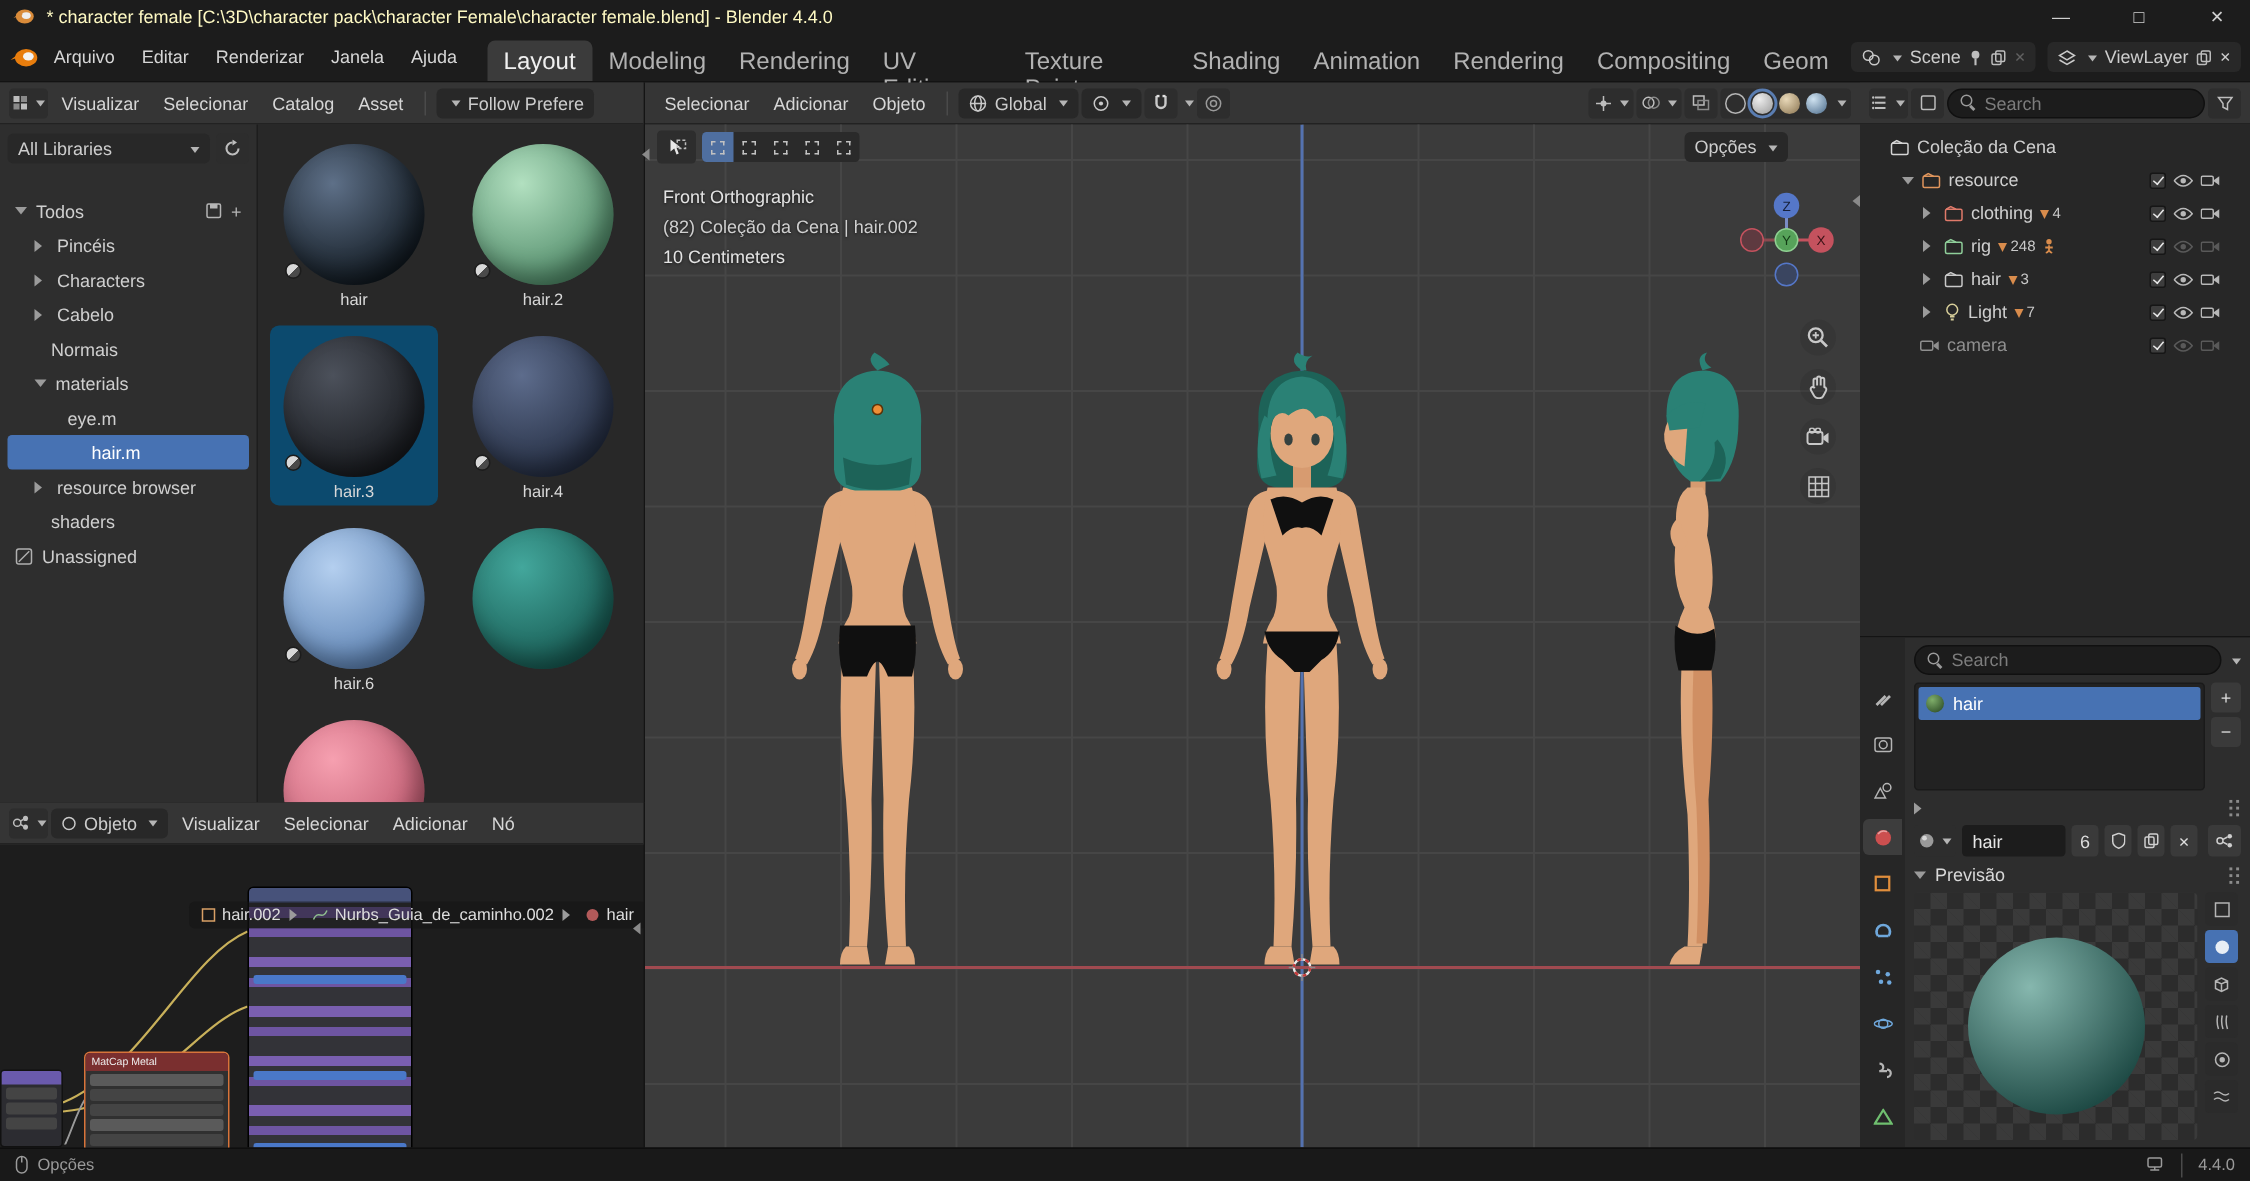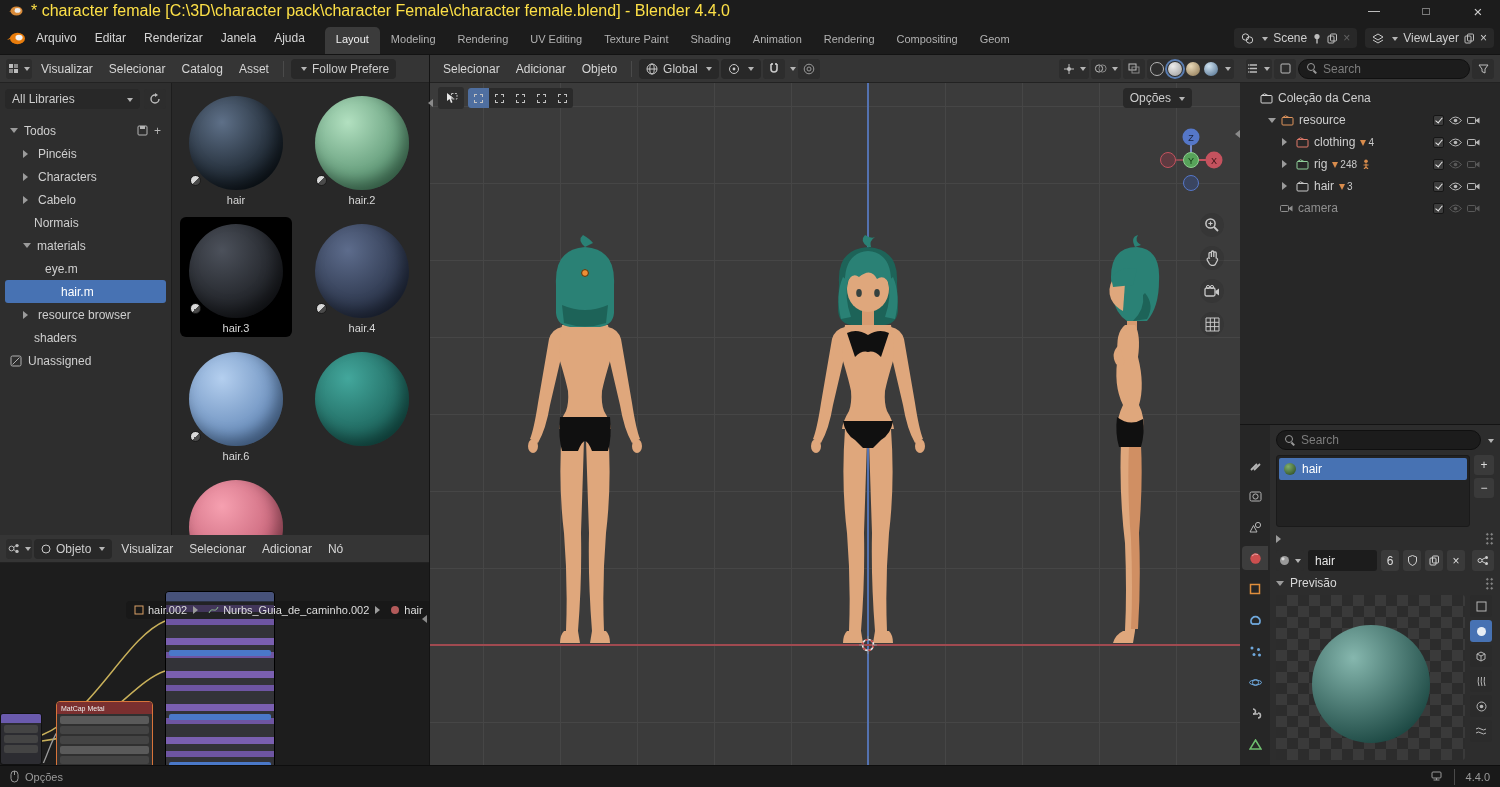--- a/index.html
+++ b/index.html
@@ -20,38 +20,38 @@
   .mag{position:relative;width:11px;height:11px;flex:none}
   .mag::before{content:"";position:absolute;width:6px;height:6px;border:1.5px solid #9a9a9a;border-radius:50%;left:0;top:0}
   .mag::after{content:"";position:absolute;width:4px;height:1.5px;background:#9a9a9a;transform:rotate(45deg);left:6px;top:8px}
   .search{background:#1c1c1c;border:1px solid #101010;border-radius:10px;height:20px;display:flex;align-items:center;gap:5px;padding:0 8px;flex:1}
   .search input{background:transparent;border:none;outline:none;color:#cfcfcf;font:inherit;width:100%}
   .search input::placeholder{color:#7c7c7c}
   .dim{opacity:.35}
   .sep{width:1px;height:16px;background:#4a4a4a;margin:0 5px;flex:none}
   
   #titlebar{left:0;top:0;width:1500px;height:22px;background:#1c1c1c;display:flex;align-items:center;padding-left:8px;gap:8px}
-  #titlebar .title{color:#fde047;font-size:16px;flex:1}
+  #titlebar .title{color:#fef9c3;font-size:12px;flex:1}
   .winbtn{width:44px;height:22px;display:flex;align-items:center;justify-content:center;color:#cfcfcf;font-size:12px}
   #menubar{left:0;top:22px;width:1500px;height:33px;background:#1c1c1c;display:flex;align-items:center;padding:0 6px;gap:2px;border-bottom:1px solid #131313}
   .menu-item{padding:0 8px;height:24px;display:flex;align-items:center;color:#d6d6d6;border-radius:4px}
   .ws-tabs{display:flex;align-items:flex-end;height:100%;margin-left:10px}
-  .ws-tab{padding:6px 11px;color:#b2b2b2;font-size:11px;border-radius:5px 5px 0 0;height:27px}
+  .ws-tab{padding:6px 11px;color:#b2b2b2;font-size:16px;border-radius:5px 5px 0 0;height:27px}
   .ws-tab.active{background:#3b3b3b;color:#f0f0f0}
   
   #asset{left:0;top:55px;width:430px;height:480px;background:#2a2a2a;border-right:1px solid #141414;display:flex;flex-direction:column}
   .hdr{background:#353535;display:flex;align-items:center;height:28px;padding:0 6px;gap:2px;border-bottom:1px solid #222;flex:none}
   .hdr .menu-item{height:22px;padding:0 7px}
   #asset-body{flex:1;display:flex;min-height:0}
   #asset-left{width:172px;background:#2e2e2e;border-right:1px solid #1d1d1d;padding:6px 5px;overflow:hidden}
   #asset-grid{flex:1;background:#282828;padding:6px 8px;display:flex;flex-wrap:wrap;gap:8px 14px;align-content:flex-start;overflow:hidden}
   .trow{height:23px;display:flex;align-items:center;gap:6px;padding:0 5px;border-radius:3px;color:#cfcfcf;white-space:nowrap}
   .trow.sel{background:#4772b3;color:#fff}
   .card{width:112px;display:flex;flex-direction:column;align-items:center;padding:7px 0 3px;border-radius:6px}
-  .card.sel{background:#000000}
+  .card.sel{background:#0c4a6e}
   .sphere{width:94px;height:94px;border-radius:50%;position:relative;flex:none;box-shadow:inset -6px -8px 14px rgba(0,0,0,.35)}
   .mat-badge{position:absolute;left:1px;bottom:4px;width:11px;height:11px;border-radius:50%;background:linear-gradient(135deg,#d8d8d8 50%,#4a4a4a 50%);border:1px solid #1c1c1c}
   .card-name{font-size:11px;margin-top:4px;color:#d8d8d8}
   
   #nodeed{left:0;top:535px;width:430px;height:230px;background:#1d1d1d;border-right:1px solid #141414;display:flex;flex-direction:column}
   #node-canvas{position:relative;flex:1;overflow:hidden}
   .crumbbar{position:absolute;left:126px;top:38px;display:flex;align-items:center;gap:6px;background:rgba(20,20,20,.55);border-radius:4px;padding:3px 8px;z-index:5}
   .crumb{display:flex;align-items:center;gap:4px;color:#dedede;font-size:11px}
   .bignode{position:absolute;left:165px;top:28px;width:110px;height:194px;border:1px solid #000;border-radius:4px;overflow:hidden;background:repeating-linear-gradient(180deg,#333338 0 13px,#7a5fb0 13px 20px,#333338 20px 27px,#6e55a2 27px 33px)}
   .bignode .nhead{height:10px;background:#47527a}
@@ -200,21 +200,21 @@
     <span class="menu-item">Catalog</span>
     <span class="menu-item">Asset</span>
     <span class="sep"></span>
     <span class="pill">
       <span class="car"></span>
       <span>Follow Prefere</span>
     </span>
   </div>
   <div id="asset-body">
     <div id="asset-left">
-      <div class="row" style="gap:4px;margin-bottom:10px">
+      <div class="row" style="gap:4px;margin-bottom:20px">
         <span class="pill" style="flex:1;justify-content:space-between">
           <span>All Libraries</span>
           <span class="car"></span>
         </span>
         <span class="btn" style="width:22px;height:20px">
           <svg width="12" height="12" viewBox="0 0 12 12">
               <path d="M10 6 A4 4 0 1 1 6 2" fill="none" stroke="#bdbdbd" stroke-width="1.4"></path>
               <path d="M6 0 L9 2 L6 4 Z" fill="#bdbdbd"></path>
             </svg>
         </span>
@@ -483,20 +483,25 @@
         <span class="m">
             <span class="sqicon"></span>
           </span>
       </span>
     </div>
     <span class="pill optbtn">
       <span>Opções</span>
       <span class="car"></span>
     </span>
 
+    <div class="vp-overlay">
+      <div>Front Orthographic</div>
+      <div style="color:#cfcfcf">(82) Coleção da Cena | hair.002</div>
+      <div>10 Centimeters</div>
+    </div>
 
     <svg class="abs" style="right:14px;top:42px" width="70" height="70">
       <line x1="35" y1="35" x2="35" y2="13" stroke="#7a8cc4" stroke-width="2"></line>
       <line x1="35" y1="35" x2="57" y2="35" stroke="#c4525e" stroke-width="2"></line>
       <line x1="35" y1="35" x2="13" y2="35" stroke="#8a4a50" stroke-width="2"></line>
       <circle cx="35" cy="58" r="7.5" fill="#3a4560" stroke="#5577c8"></circle>
       <circle cx="12" cy="35" r="7.5" fill="#5e3a40" stroke="#c4525e"></circle>
       <circle cx="35" cy="12" r="8.5" fill="#5577c8"></circle>
       <text x="35" y="15.5" text-anchor="middle" font-size="9" fill="#16203a">Z</text>
       <circle cx="58" cy="35" r="8.5" fill="#c4525e"></circle>
@@ -721,20 +726,42 @@
       <span class="cbx"></span>
       <svg width="13" height="9" viewBox="0 0 13 9">
           <path d="M.5 4.5 Q6.5 -2.5 12.5 4.5 Q6.5 11.5 .5 4.5Z" fill="none" stroke="#b8b8b8"></path>
           <circle cx="6.5" cy="4.5" r="1.8" fill="#b8b8b8"></circle>
         </svg>
       <svg width="13" height="9" viewBox="0 0 13 9">
           <rect x="0.5" y="1.5" width="8" height="6" rx="1" fill="none" stroke="#b8b8b8"></rect>
           <path d="M9 4 L12.5 1.5 V7.5 L9 5Z" fill="#b8b8b8"></path>
         </svg>
     </div>
+    <div class="orow" style="padding-left:28px">
+      <span class="tri-r"></span>
+      <svg width="11" height="12" viewBox="0 0 11 12">
+          <circle cx="5.5" cy="4.5" r="3.6" fill="none" stroke="#d8cf9a"></circle>
+          <path d="M4 9 H7 M4.5 11 H6.5" stroke="#d8cf9a" stroke-width="1.2"></path>
+        </svg>
+      <span class="olabel">Light</span>
+      <span class="badge">
+          <span class="btri"></span>
+          <span>7</span>
+        </span>
+      <span class="ospace"></span>
+      <span class="cbx"></span>
+      <svg width="13" height="9" viewBox="0 0 13 9">
+          <path d="M.5 4.5 Q6.5 -2.5 12.5 4.5 Q6.5 11.5 .5 4.5Z" fill="none" stroke="#b8b8b8"></path>
+          <circle cx="6.5" cy="4.5" r="1.8" fill="#b8b8b8"></circle>
+        </svg>
+      <svg width="13" height="9" viewBox="0 0 13 9">
+          <rect x="0.5" y="1.5" width="8" height="6" rx="1" fill="none" stroke="#b8b8b8"></rect>
+          <path d="M9 4 L12.5 1.5 V7.5 L9 5Z" fill="#b8b8b8"></path>
+        </svg>
+    </div>
     <div class="orow" style="padding-left:26px;color:#8f8f8f">
       <svg width="13" height="9" viewBox="0 0 13 9">
           <rect x="0.5" y="1.5" width="8" height="6" rx="1" fill="none" stroke="#8f8f8f"></rect>
           <path d="M9 4 L12.5 1.5 V7.5 L9 5Z" fill="#8f8f8f"></path>
         </svg>
       <span class="olabel">camera</span>
       <span class="ospace"></span>
       <span class="cbx"></span>
       <svg class="dim" width="13" height="9" viewBox="0 0 13 9">
           <path d="M.5 4.5 Q6.5 -2.5 12.5 4.5 Q6.5 11.5 .5 4.5Z" fill="none" stroke="#b8b8b8"></path>

